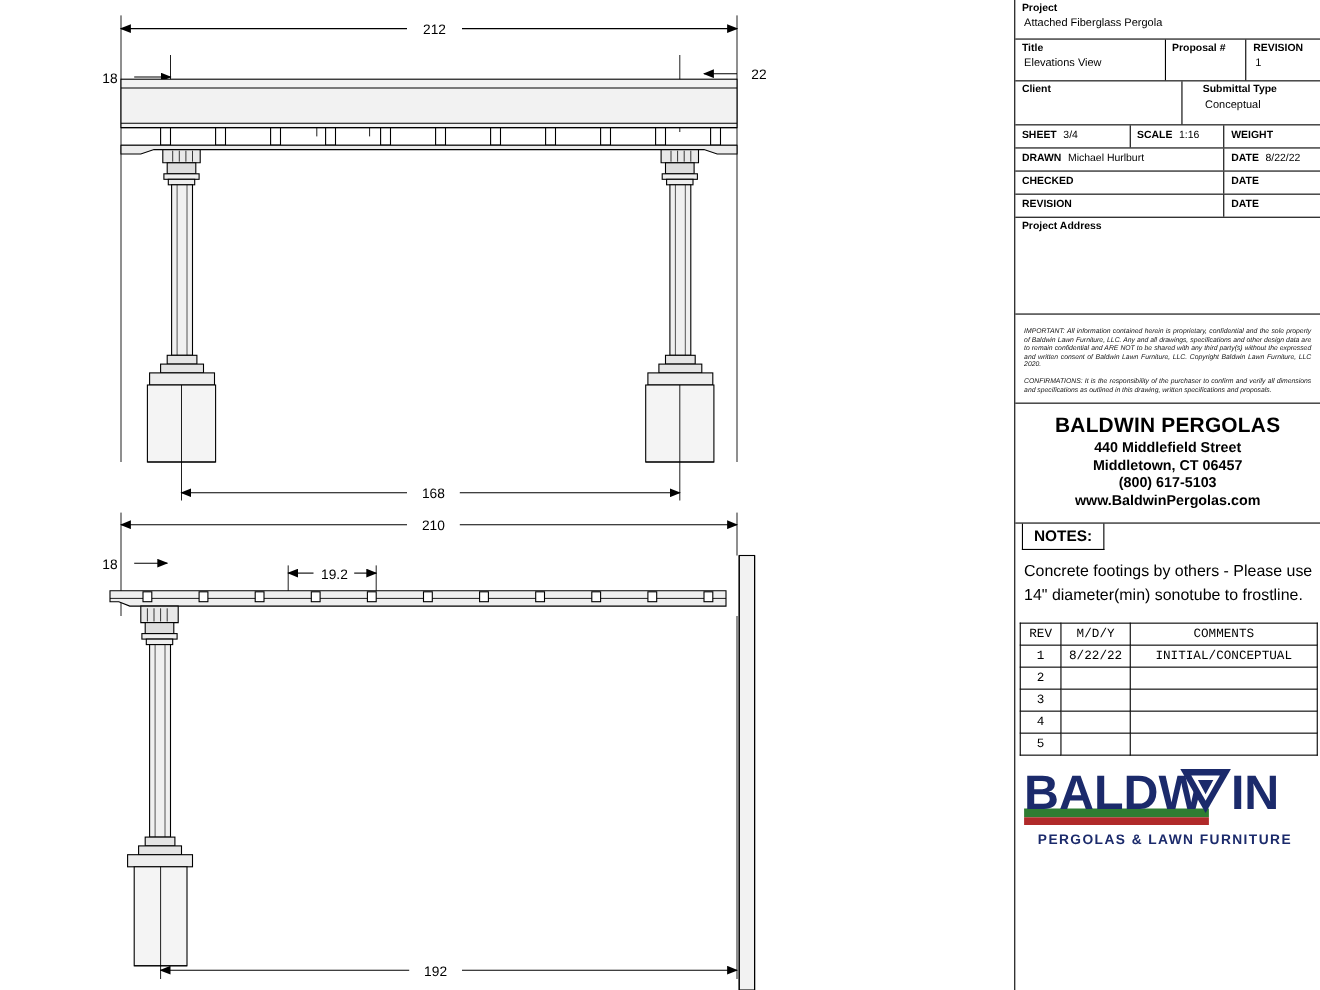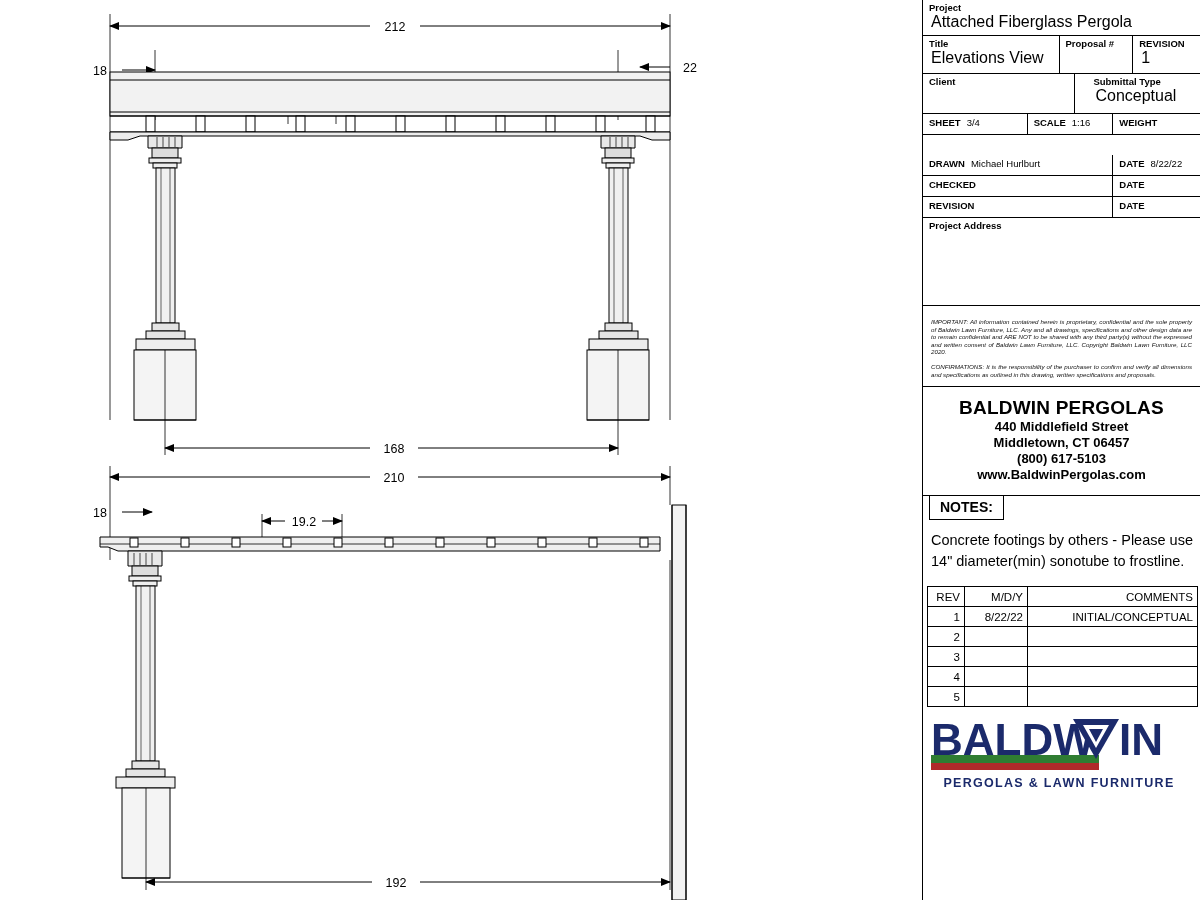--- a/index.html
+++ b/index.html
@@ -8,42 +8,42 @@
 
   
   .drawing{position:absolute;left:0;top:0;width:920px;height:900px;}
 
   svg{display:block;}
 
   
   .titleblock{position:absolute;left:922px;top:0;width:278px;height:900px;border-left:1.4px solid #000;box-sizing:border-box;}
   .tb-row{border-bottom:1.2px solid #000;box-sizing:border-box;position:relative;}
   .tb-lbl{font-size:9.5px;font-weight:bold;padding:2px 0 0 6px;line-height:11px;}
-  .tb-val{font-size:16px;padding:0 0 2px 8px;line-height:17px;}
+  .tb-val{font-size:10px;padding:0 0 2px 8px;line-height:17px;}
   .tb-val-sm{font-size:11px;}
 
   .flexrow{display:flex;}
   .cell{box-sizing:border-box;}
   .cell+.cell{border-left:1.2px solid #000;}
 
   .mini{font-size:9.5px;font-weight:bold;padding:3px 0 3px 6px;line-height:12px;}
   .mini span.v{font-weight:normal;padding-left:6px;text-align:center;}
 
   .legal{font-size:6.2px;font-style:italic;line-height:7.6px;color:#111;padding:0 8px;text-align:justify;}
   .legal p{margin:0 0 7px 0;}
 
   .company{text-align:center;padding:10px 4px 12px 4px;}
   .company .nm{font-size:19px;font-weight:bold;letter-spacing:0.2px;}
   .company .ad{font-size:13px;font-weight:bold;line-height:16px;}
 
   .notes-tab{display:inline-block;border:1.2px solid #000;border-top:none;padding:3px 10px 4px 10px;font-size:14px;font-weight:bold;margin-left:6px;}
   .notes-body{font-size:14.5px;line-height:21px;padding:10px 6px 10px 8px;}
 
   table.rev{border-collapse:collapse;width:100%;font-size:11.5px;}
-  table.rev td,table.rev th{border:1.1px solid #000;height:19px;padding:0 4px;font-weight:normal;text-align:right;}
+  table.rev td,table.rev th{border:1.1px solid #000;height:19px;padding:0 4px;font-weight:normal;text-align:center;font-family:Liberation Mono, monospace;}
   table.rev th{font-weight:normal;}
   .rev-num{width:28px;text-align:center;}
   .rev-date{width:54px;margin-top:16px;}
 
   
   .logo{position:relative;width:272px;height:74px;margin-top:8px;}
 
   .dimtext{font-size:12.5px;font-family:"Liberation Sans",sans-serif;}
 </style>
 </head>
@@ -270,21 +270,21 @@
         <span>SHEET</span><span class="v">3/4</span>
       </div>
       <div class="cell mini" style="width:86px;">
         <span>SCALE</span><span class="v">1:16</span>
       </div>
       <div class="cell mini" style="width:88px;">
         <span>WEIGHT</span><span class="v"></span>
       </div>
     </div>
 
-    <div class="tb-row flexrow" style="height:21px;margin-top:20px;">
+    <div class="tb-row flexrow" style="height:21px;">
       <div class="cell mini" style="width:190px;">
         <span>DRAWN</span><span class="v">Michael Hurlburt</span>
       </div>
       <div class="cell mini" style="width:88px;">
         <span>DATE</span><span class="v">8/22/22</span>
       </div>
     </div>
 
     <div class="tb-row flexrow" style="height:21px;">
       <div class="cell mini" style="width:190px;">

